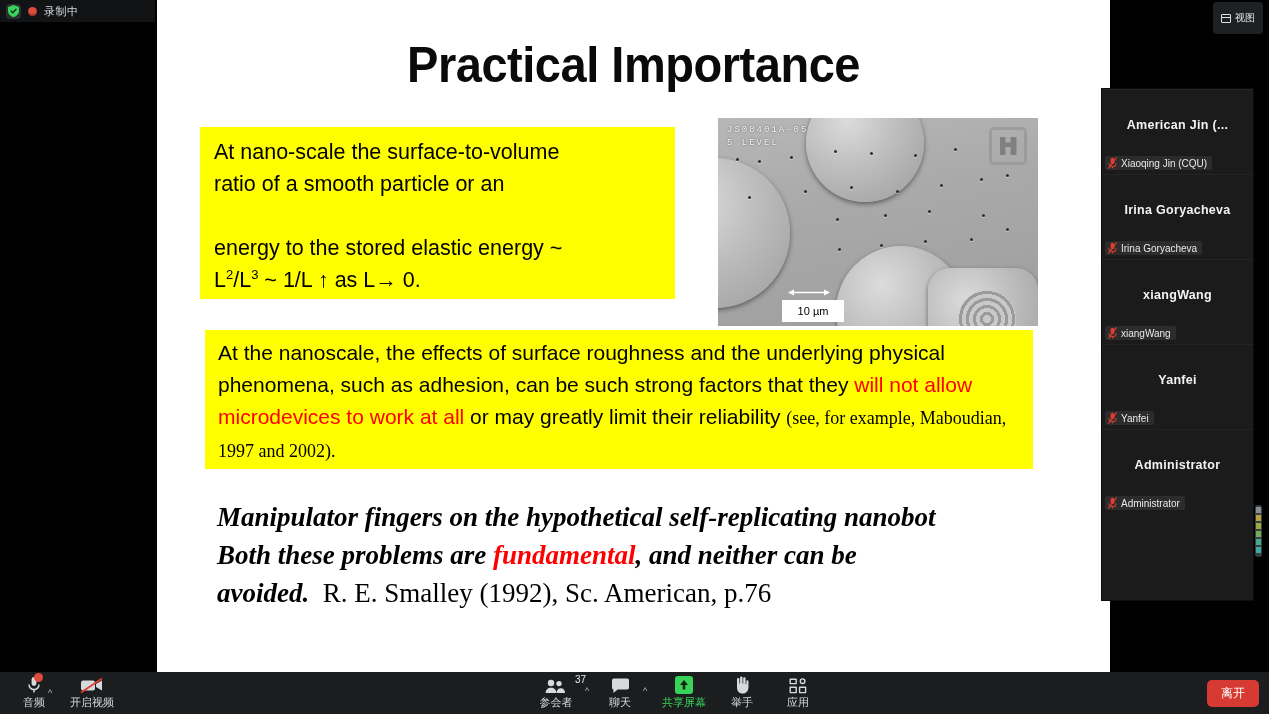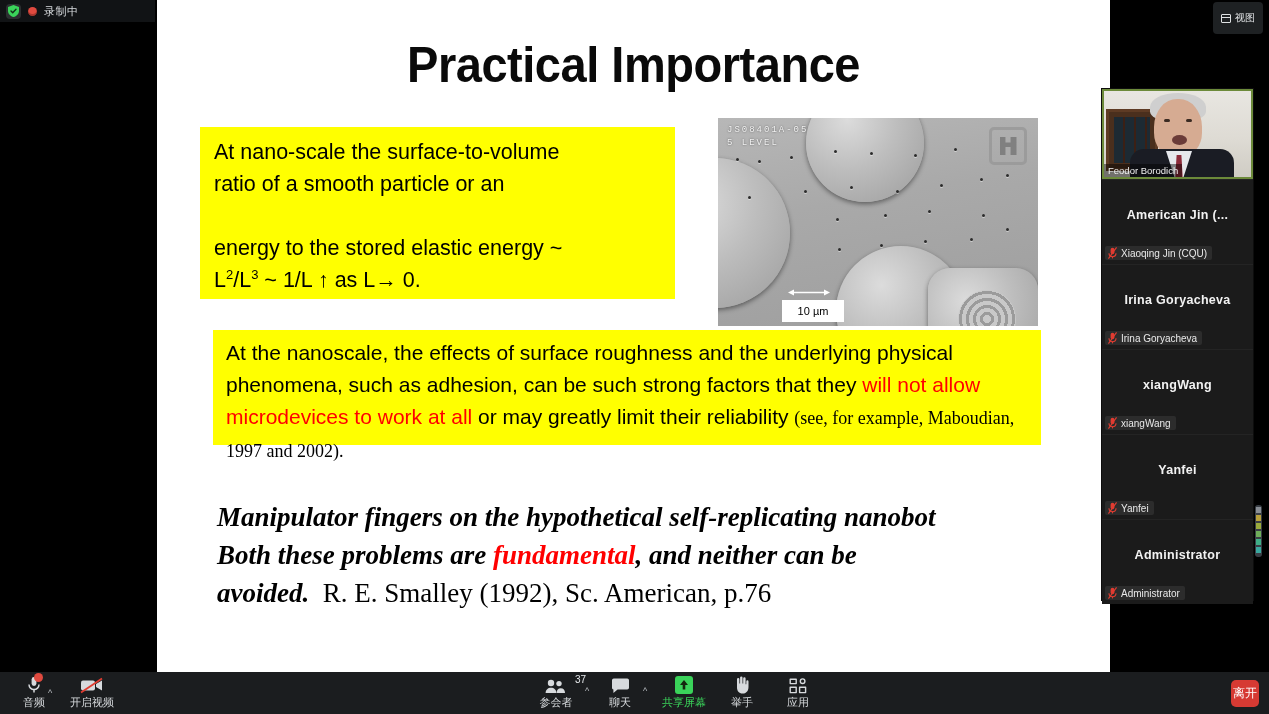--- a/index.html
+++ b/index.html
@@ -107,21 +107,21 @@
     background: radial-gradient(circle at 35% 30%, #dcdcdc 0%, #bdbdbd 45%, #9c9c9c 100%);
     box-shadow: 0 2px 5px rgba(0,0,0,.45);
   }
   .dots { position: absolute; inset: 0; }
   .dots i {
     position: absolute; width: 3px; height: 3px; border-radius: 50%;
     background: #2b2b2b; box-shadow: 0 1px 0 rgba(255,255,255,.45);
   }
 
   .box2 {
-    position: absolute; left: 56px; top: 330px; width: 828px; height: 115px;
+    position: absolute; left: 48px; top: 330px; width: 828px; height: 139px;
     background: #ffff00; padding: 7px 10px 0 13px;
     font-size: 21px; line-height: 32px; color: #000;
   }
   .box2 .red { color: #ff0000; }
   .box2 .cite { font-family: "Liberation Serif", serif; font-size: 18px; }
 
   .quote {
     position: absolute; left: 60px; top: 498px; width: 880px;
     font-family: "Liberation Serif", serif; font-style: italic; font-weight: 700;
     font-size: 27px; line-height: 38px; color: #000;
@@ -209,21 +209,21 @@
     font-size: 11px; width: 60px;
   }
   .tb-icon { height: 19px; display: flex; align-items: flex-end; justify-content: center; position: relative; }
   .tb-label { line-height: 12px; white-space: nowrap; }
   .tb-caret {
     position: absolute; top: 12px; color: #b8bcc0; font-size: 9px;
   }
   .green { color: #3ad35a !important; }
   .leave-btn {
     position: absolute; right: 10px; top: 8px; background: #d63a33; color: #fff;
-    font-size: 12px; padding: 5px 2px; border-radius: 5px; border: 0;
+    font-size: 12px; padding: 5px 14px; border-radius: 5px; border: 0;
     font-family: Liberation Sans, sans-serif; cursor: pointer;
   }
   .badge-count {
     position: absolute; left: 30px; top: -1px; color: #e6e9ec; font-size: 10px;
   }
   .mic-red-dot {
     position: absolute; right: 12px; top: -1px; width: 9px; height: 9px;
     border-radius: 50%; background: #e04a3f;
   }
   .left-black {
@@ -323,35 +323,20 @@
 
     <div class="quote">
       <div>Manipulator fingers on the hypothetical self-replicating nanobot</div>
       <div><span>Both these problems are </span><span class="red">fundamental</span><span>, and neither can be</span></div>
       <div><span>avoided.</span>&nbsp;&nbsp;<span class="plain">R. E. Smalley (1992), Sc. American, p.76</span></div>
     </div>
   </div>
 
   <div class="rail">
 
-    <div class="rail-thumb">
-      <div class="thumb-photo">
-        <div class="wall"></div>
-        <div class="cabinet"></div>
-        <div class="person-hair"></div>
-        <div class="person-head"></div>
-        <div class="person-eye" style="left:60px;top:28px"></div>
-        <div class="person-eye" style="left:82px;top:28px"></div>
-        <div class="person-mouth"></div>
-        <div class="person-body"></div>
-        <div class="person-shirt"></div>
-        <div class="person-tie"></div>
-      </div>
-      <div class="thumb-name">Feodor Borodich</div>
-    </div>
 
     <div class="rail-cell">
       <div class="cell-name">American  Jin  (...</div>
       <div class="cell-badge">
         <svg class="mic-mute" viewBox="0 0 9 12">
             <rect x="2.6" y="0.8" width="3.8" height="6.4" rx="1.9" fill="#e03c31"></rect>
             <path d="M1 6.2a3.5 3.5 0 0 0 7 0" stroke="#e03c31" stroke-width="1.1" fill="none"></path>
             <line x1="4.5" y1="9.4" x2="4.5" y2="11.4" stroke="#e03c31" stroke-width="1.1"></line>
             <line x1="0.4" y1="11.6" x2="8.6" y2="0.4" stroke="#e03c31" stroke-width="1.2"></line>
           </svg>

